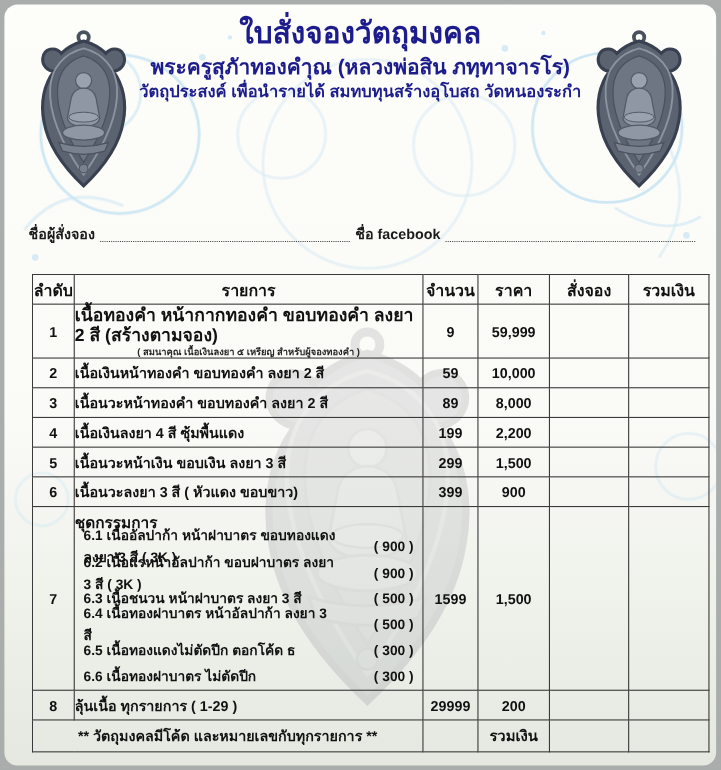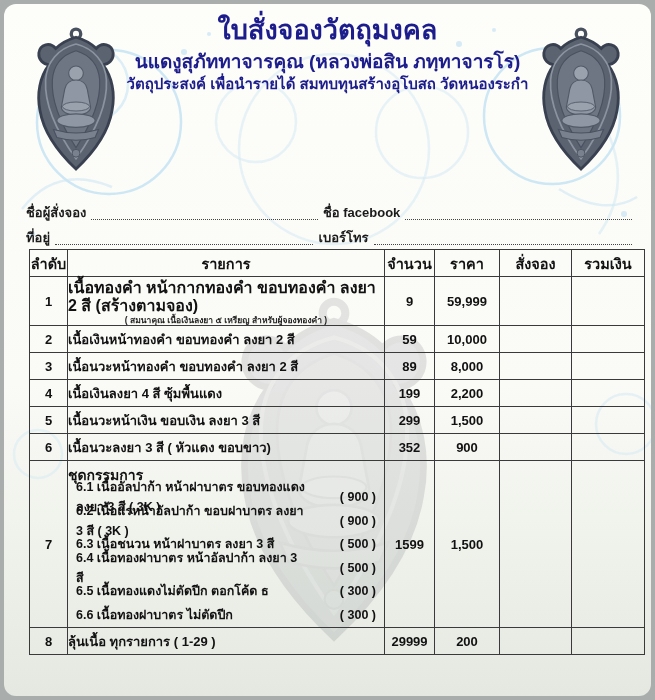--- a/index.html
+++ b/index.html
@@ -117,35 +117,29 @@
 
     <svg class="amulet amulet-left" width="116" height="152" viewBox="0 0 100 135">
       <use href="#amulet-symbol"></use>
     </svg>
     <svg class="amulet amulet-right" width="116" height="152" viewBox="0 0 100 135">
       <use href="#amulet-symbol"></use>
     </svg>
 
     <div class="titles">
       <div class="t1">ใบสั่งจองวัตถุมงคล</div>
-      <div class="t4">นแดงูสุภัททาจารคุณ (หลวงพ่อสิน ภทฺทาจารโร)</div>
+      <div class="t4">พระครูสุภัาทองคำุณ (หลวงพ่อสิน ภทฺทาจารโร)</div>
       <div class="t5">วัตถุประสงค์  เพื่อนำรายได้ สมทบทุนสร้างอุโบสถ วัดหนองระกำ</div>
     </div>
 
     <div class="formlines">
       <div class="fline">
         <span class="flabel">ชื่อผู้สั่งจอง</span>
         <span class="dots"></span>
         <span class="flabel">ชื่อ facebook</span>
-        <span class="dots"></span>
-      </div>
-      <div class="fline">
-        <span class="flabel">ที่อยู่</span>
-        <span class="dots"></span>
-        <span class="flabel">เบอร์โทร</span>
         <span class="dots"></span>
       </div>
     </div>
 
     <svg class="watermark" width="270" height="365" viewBox="0 0 100 135">
       <use href="#amulet-symbol"></use>
     </svg>
 
     <table class="order">
       <colgroup>
@@ -210,21 +204,21 @@
           <td class="item">เนื้อนวะหน้าเงิน ขอบเงิน ลงยา 3 สี</td>
           <td class="qty">299</td>
           <td class="price">1,500</td>
           <td></td>
           <td></td>
         </tr>
 
         <tr class="rn">
           <td class="no">6</td>
           <td class="item">เนื้อนวะลงยา 3 สี ( หัวแดง ขอบขาว)</td>
-          <td class="qty">352</td>
+          <td class="qty">399</td>
           <td class="price">900</td>
           <td></td>
           <td></td>
         </tr>
 
         <tr class="r7">
           <td class="no">7</td>
           <td class="groupcell">
             <div class="group-title">ชุดกรรมการ</div>
             <div class="subrow">
@@ -260,17 +254,24 @@
 
         <tr class="rn">
           <td class="no">8</td>
           <td class="item">ลุ้นเนื้อ ทุกรายการ ( 1-29 )</td>
           <td class="qty">29999</td>
           <td class="price">200</td>
           <td></td>
           <td></td>
         </tr>
 
+        <tr class="rf">
+          <td class="footnote" colspan="2">** วัตถุมงคลมีโค้ด และหมายเลขกับทุกรายการ **</td>
+          <td></td>
+          <td class="totallabel">รวมเงิน</td>
+          <td></td>
+          <td></td>
+        </tr>
       </tbody>
     </table>
 
   </div>
 </div>
 
 </body></html>

